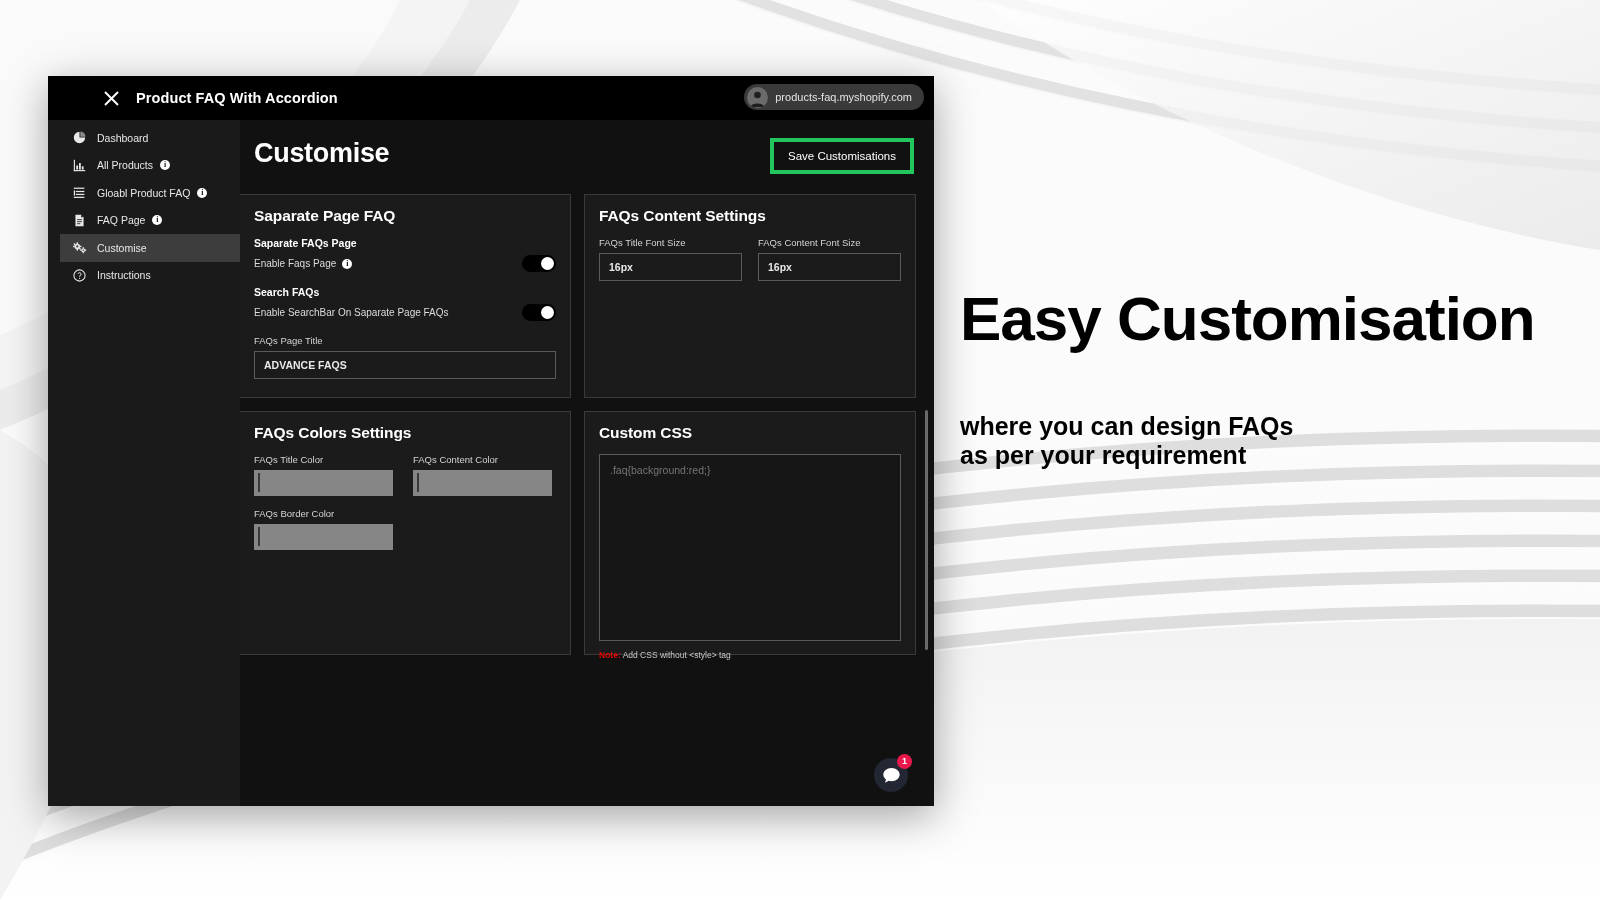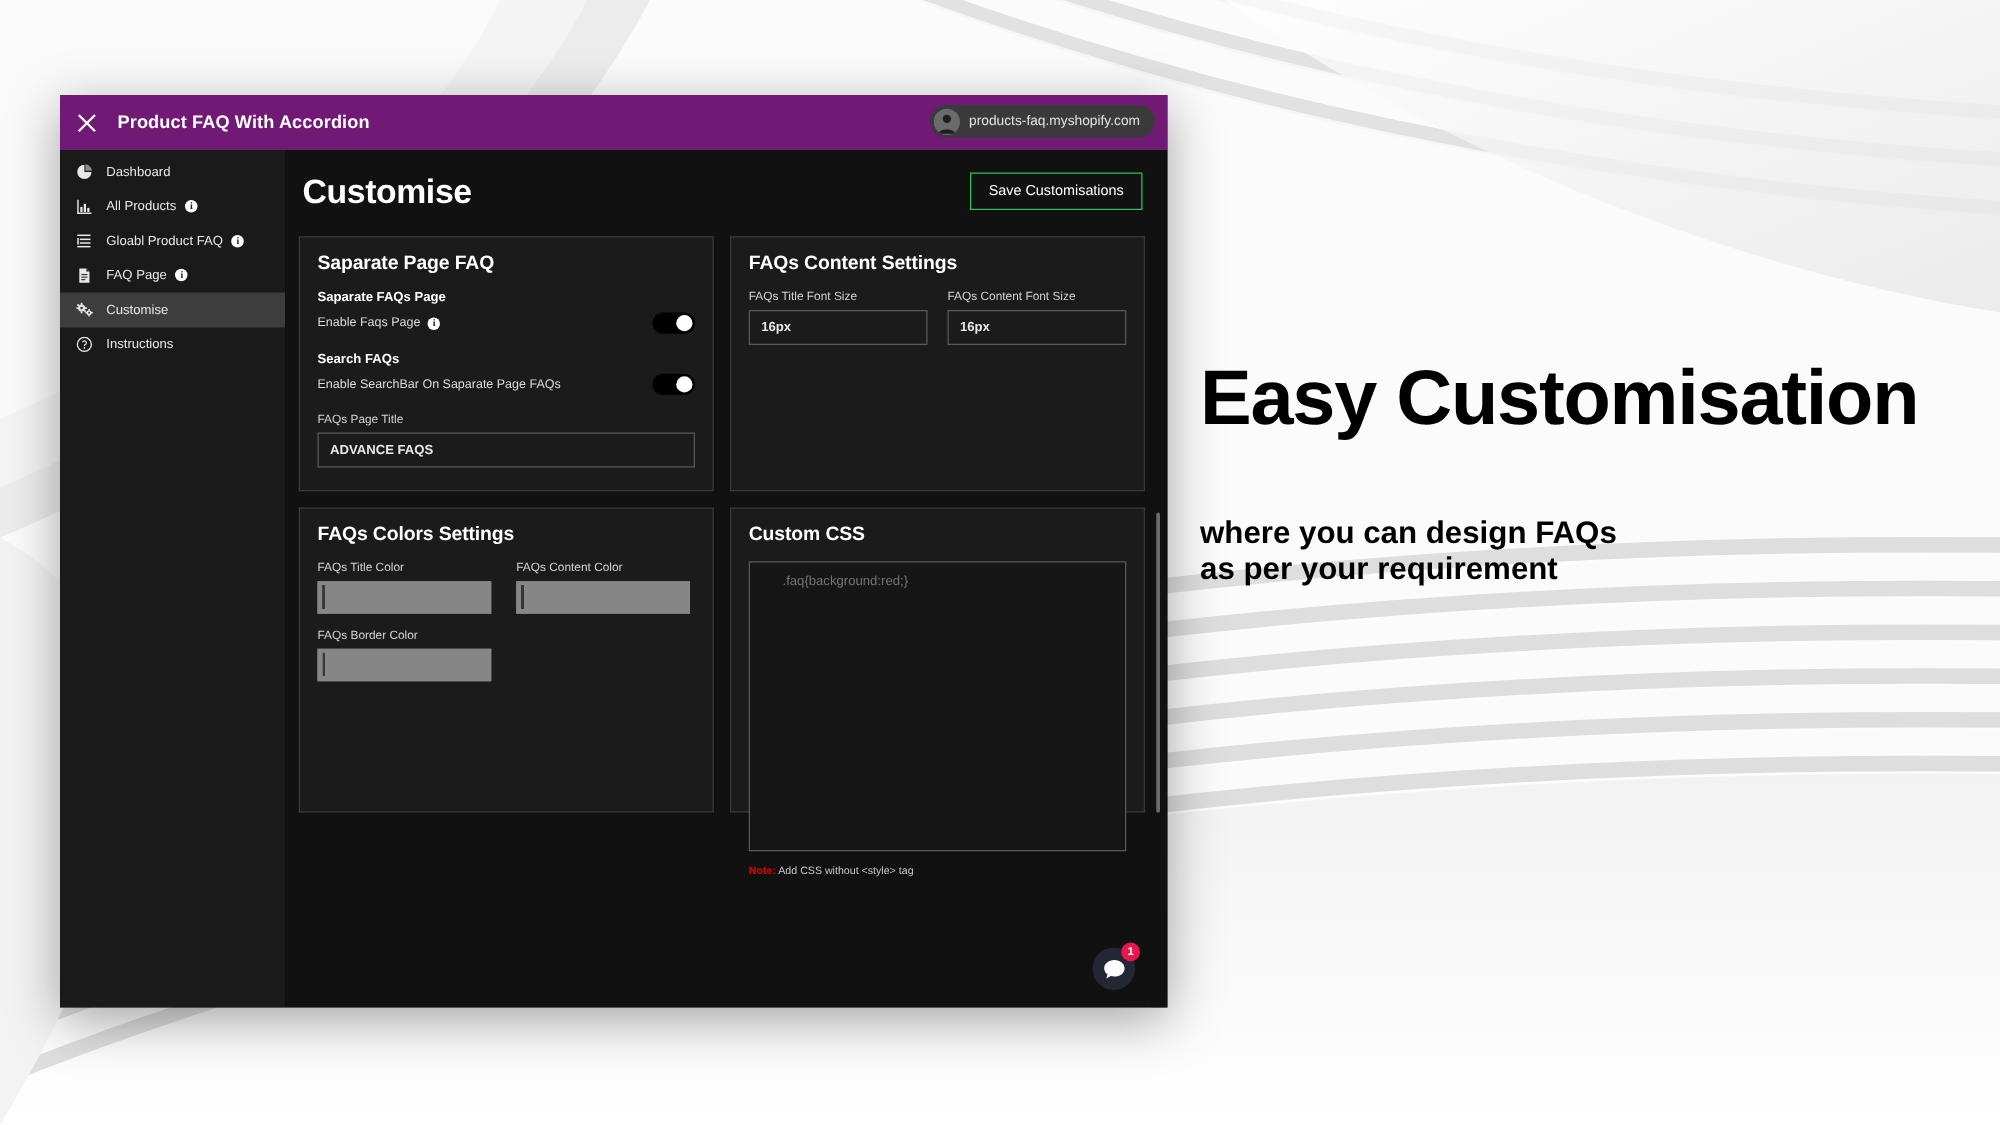--- a/index.html
+++ b/index.html
@@ -60,25 +60,26 @@
     box-shadow: 0 10px 40px rgba(0,0,0,.35);
     z-index: 10;
     overflow: hidden;
     display: flex;
     flex-direction: column;
   }
 
   
   #topbar {
     height: 44px;
-    background: #701a75;
+    background: #000000;
     display: flex;
     align-items: center;
     flex: 0 0 auto;
     position: relative;
+    padding-left: 42px;
   }
   #close-btn {
     width: 42px;
     height: 44px;
     display: flex;
     align-items: center;
     justify-content: center;
     cursor: pointer;
   }
   #close-btn svg { display:block; }
@@ -115,20 +116,21 @@
   #store-chip .store-name {
     color: #e3e3e3;
     font-size: 11px;
   }
 
   
   #window-body {
     flex: 1 1 auto;
     display: flex;
     min-height: 0;
+    margin-left: 12px;
   }
 
   
   #sidebar {
     width: 180px;
     flex: 0 0 180px;
     background: #1a1a1a;
     padding-top: 4px;
   }
   .nav-item {
@@ -186,21 +188,21 @@
     margin-bottom: 20px;
   }
   #page-title {
     color: #ffffff;
     font-size: 27px;
     font-weight: bold;
     letter-spacing: -.3px;
     margin-top: 4px;
   }
   #save-btn {
-    border: 1px solid #22c55e;
+    border: 4px solid #22c55e;
     background: transparent;
     color: #ffffff;
     font-size: 11.5px;
     padding: 8px 14px;
     cursor: pointer;
     font-family: "Liberation Sans", sans-serif;
     margin-top: 4px;
     margin-right: 2px;
   }
 
@@ -305,27 +307,27 @@
   .swatch .fill {
     width: 100%;
     height: 100%;
     border: 1px solid #3a3a3a;
     box-sizing: border-box;
   }
 
   
   .css-area {
     width: 100%;
-    height: 232px;
+    height: 187px;
     box-sizing: border-box;
     background: #161616;
     border: 1px solid #5a5a5a;
     color: #9a9a9a;
     font-size: 10.5px;
-    padding: 9px 26px;
+    padding: 9px 10px;
     font-family: "Liberation Sans", sans-serif;
     resize: none;
     outline: none;
   }
   .note {
     margin-top: 5px;
     font-size: 8.5px;
     color: #c9c9c9;
   }
   .note b { color: #e60000; }

